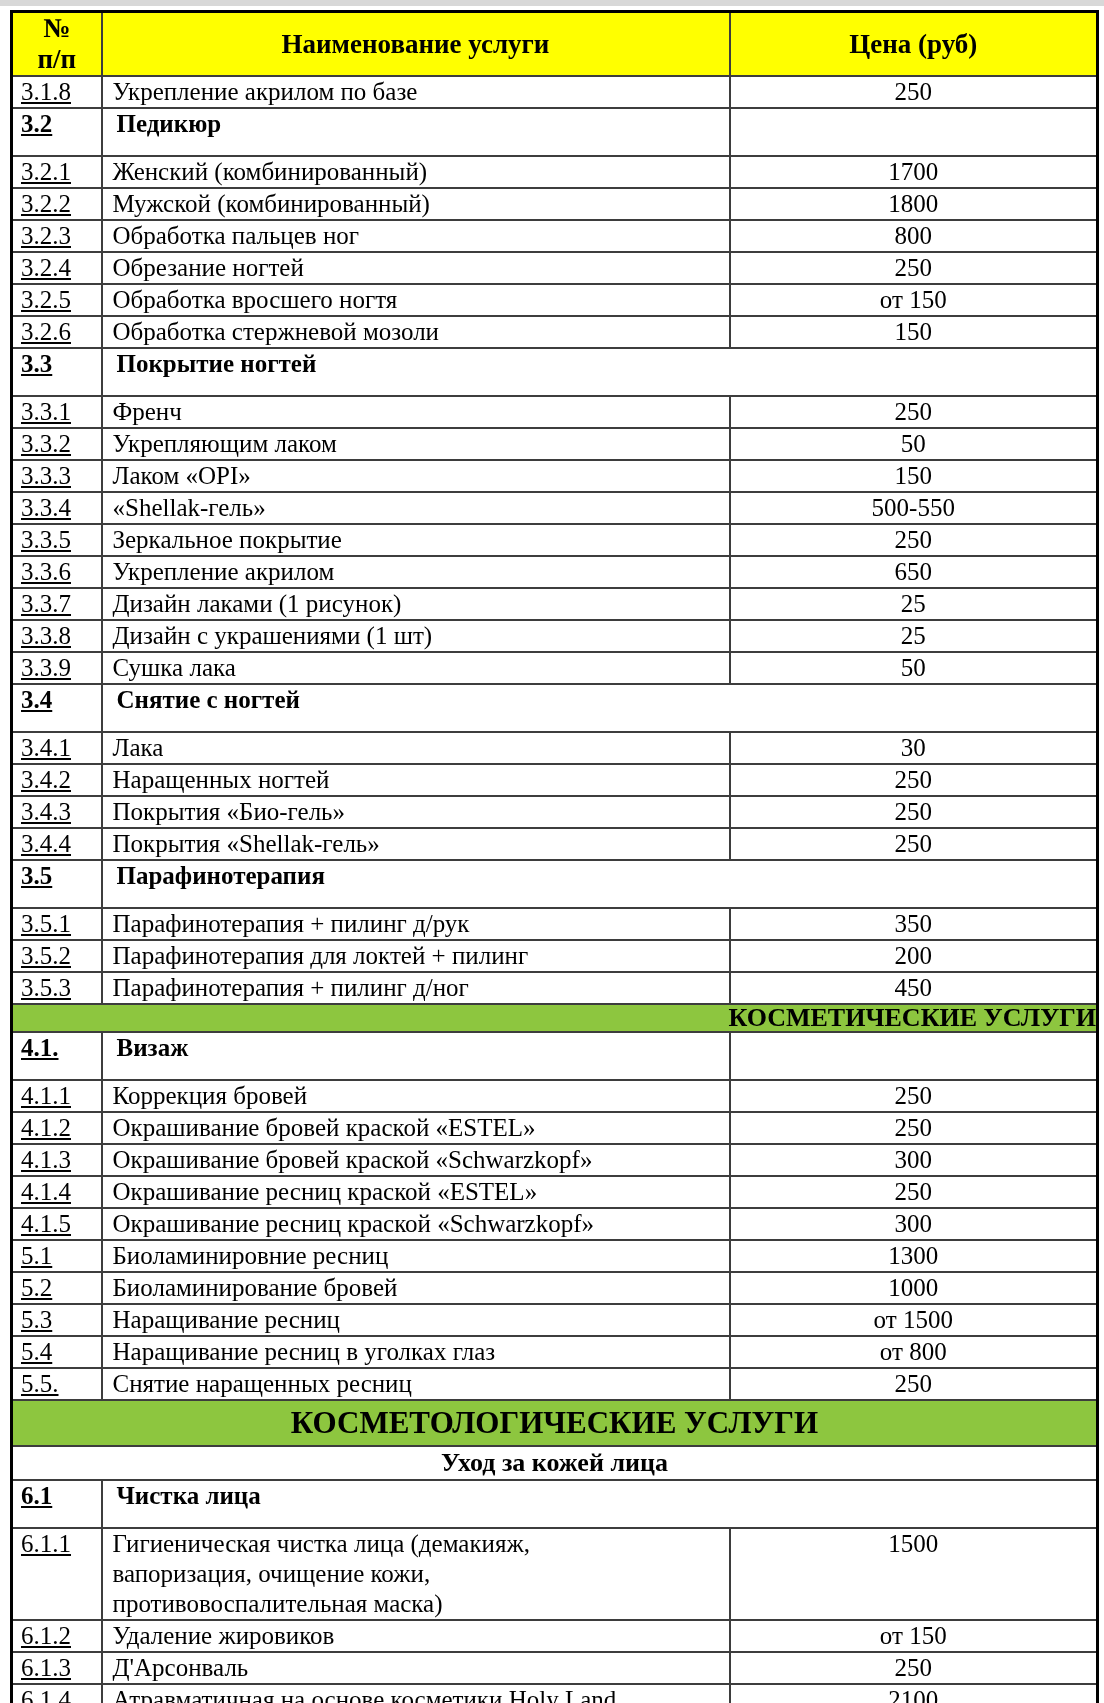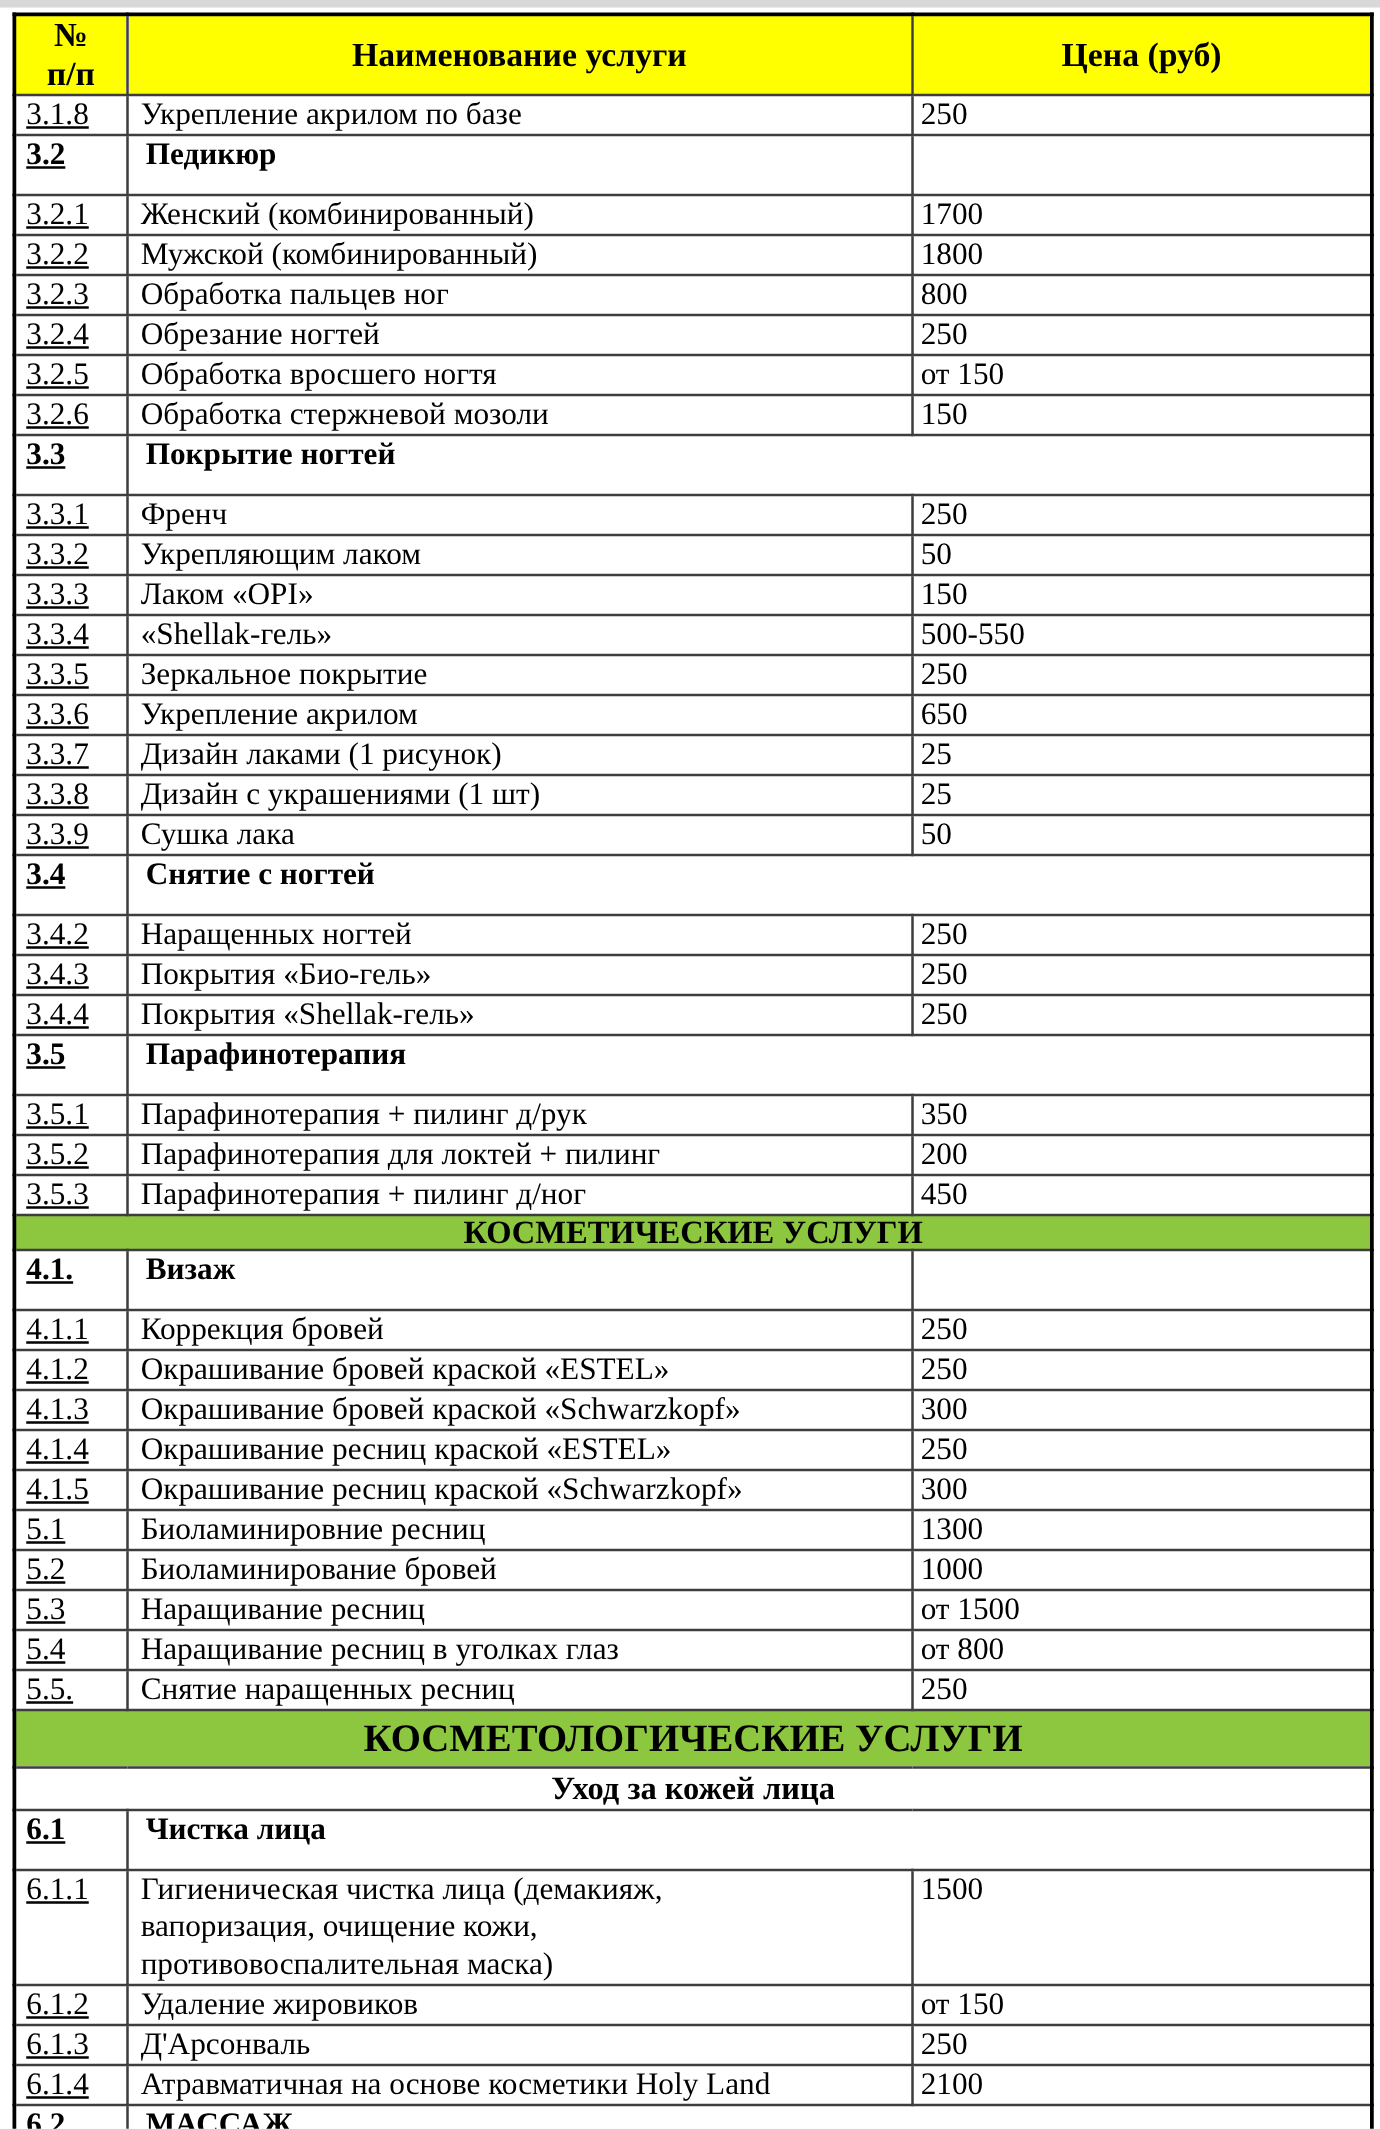--- a/index.html
+++ b/index.html
@@ -56,30 +56,31 @@
     text-align: left;
     padding-left: 8px;
     text-decoration: underline;
   }
   .cell-name {
     text-align: left;
     padding-left: 10px;
     white-space: pre-line;
   }
   .cell-price {
+    text-align: center;
   }
   .row-item td { height: 30px; }
   .row-section td, .row-section_wide td {
     height: 48px;
     font-weight: bold;
   }
   .row-section .cell-name, .row-section_wide .cell-name { padding-left: 14px; border-radius: 13px; }
   .row-banner-sm .cell-banner {
     background: var(--banner-bg, #8dc63f);
-    text-align: center;
+    text-align: right;
     font-weight: bold;
     font-size: 26px;
     height: 26px;
     line-height: 26px;
     padding: 0;
   }
   .row-banner-lg .cell-banner {
     background: var(--banner-bg, #8dc63f);
     text-align: center;
     font-weight: bold;
@@ -204,20 +205,25 @@
         <tr class="row-item">
           <td class="cell-num">3.3.9</td>
           <td class="cell-name">Сушка лака</td>
           <td class="cell-price">50</td>
         </tr>
         <tr class="row-section_wide">
           <td class="cell-num">3.4</td>
           <td class="cell-name" colspan="2">Снятие с ногтей</td>
         </tr>
         <tr class="row-item">
+          <td class="cell-num">3.4.1</td>
+          <td class="cell-name">Лака</td>
+          <td class="cell-price">30</td>
+        </tr>
+        <tr class="row-item">
           <td class="cell-num">3.4.2</td>
           <td class="cell-name">Наращенных ногтей</td>
           <td class="cell-price">250</td>
         </tr>
         <tr class="row-item">
           <td class="cell-num">3.4.3</td>
           <td class="cell-name">Покрытия «Био-гель»</td>
           <td class="cell-price">250</td>
         </tr>
         <tr class="row-item">

